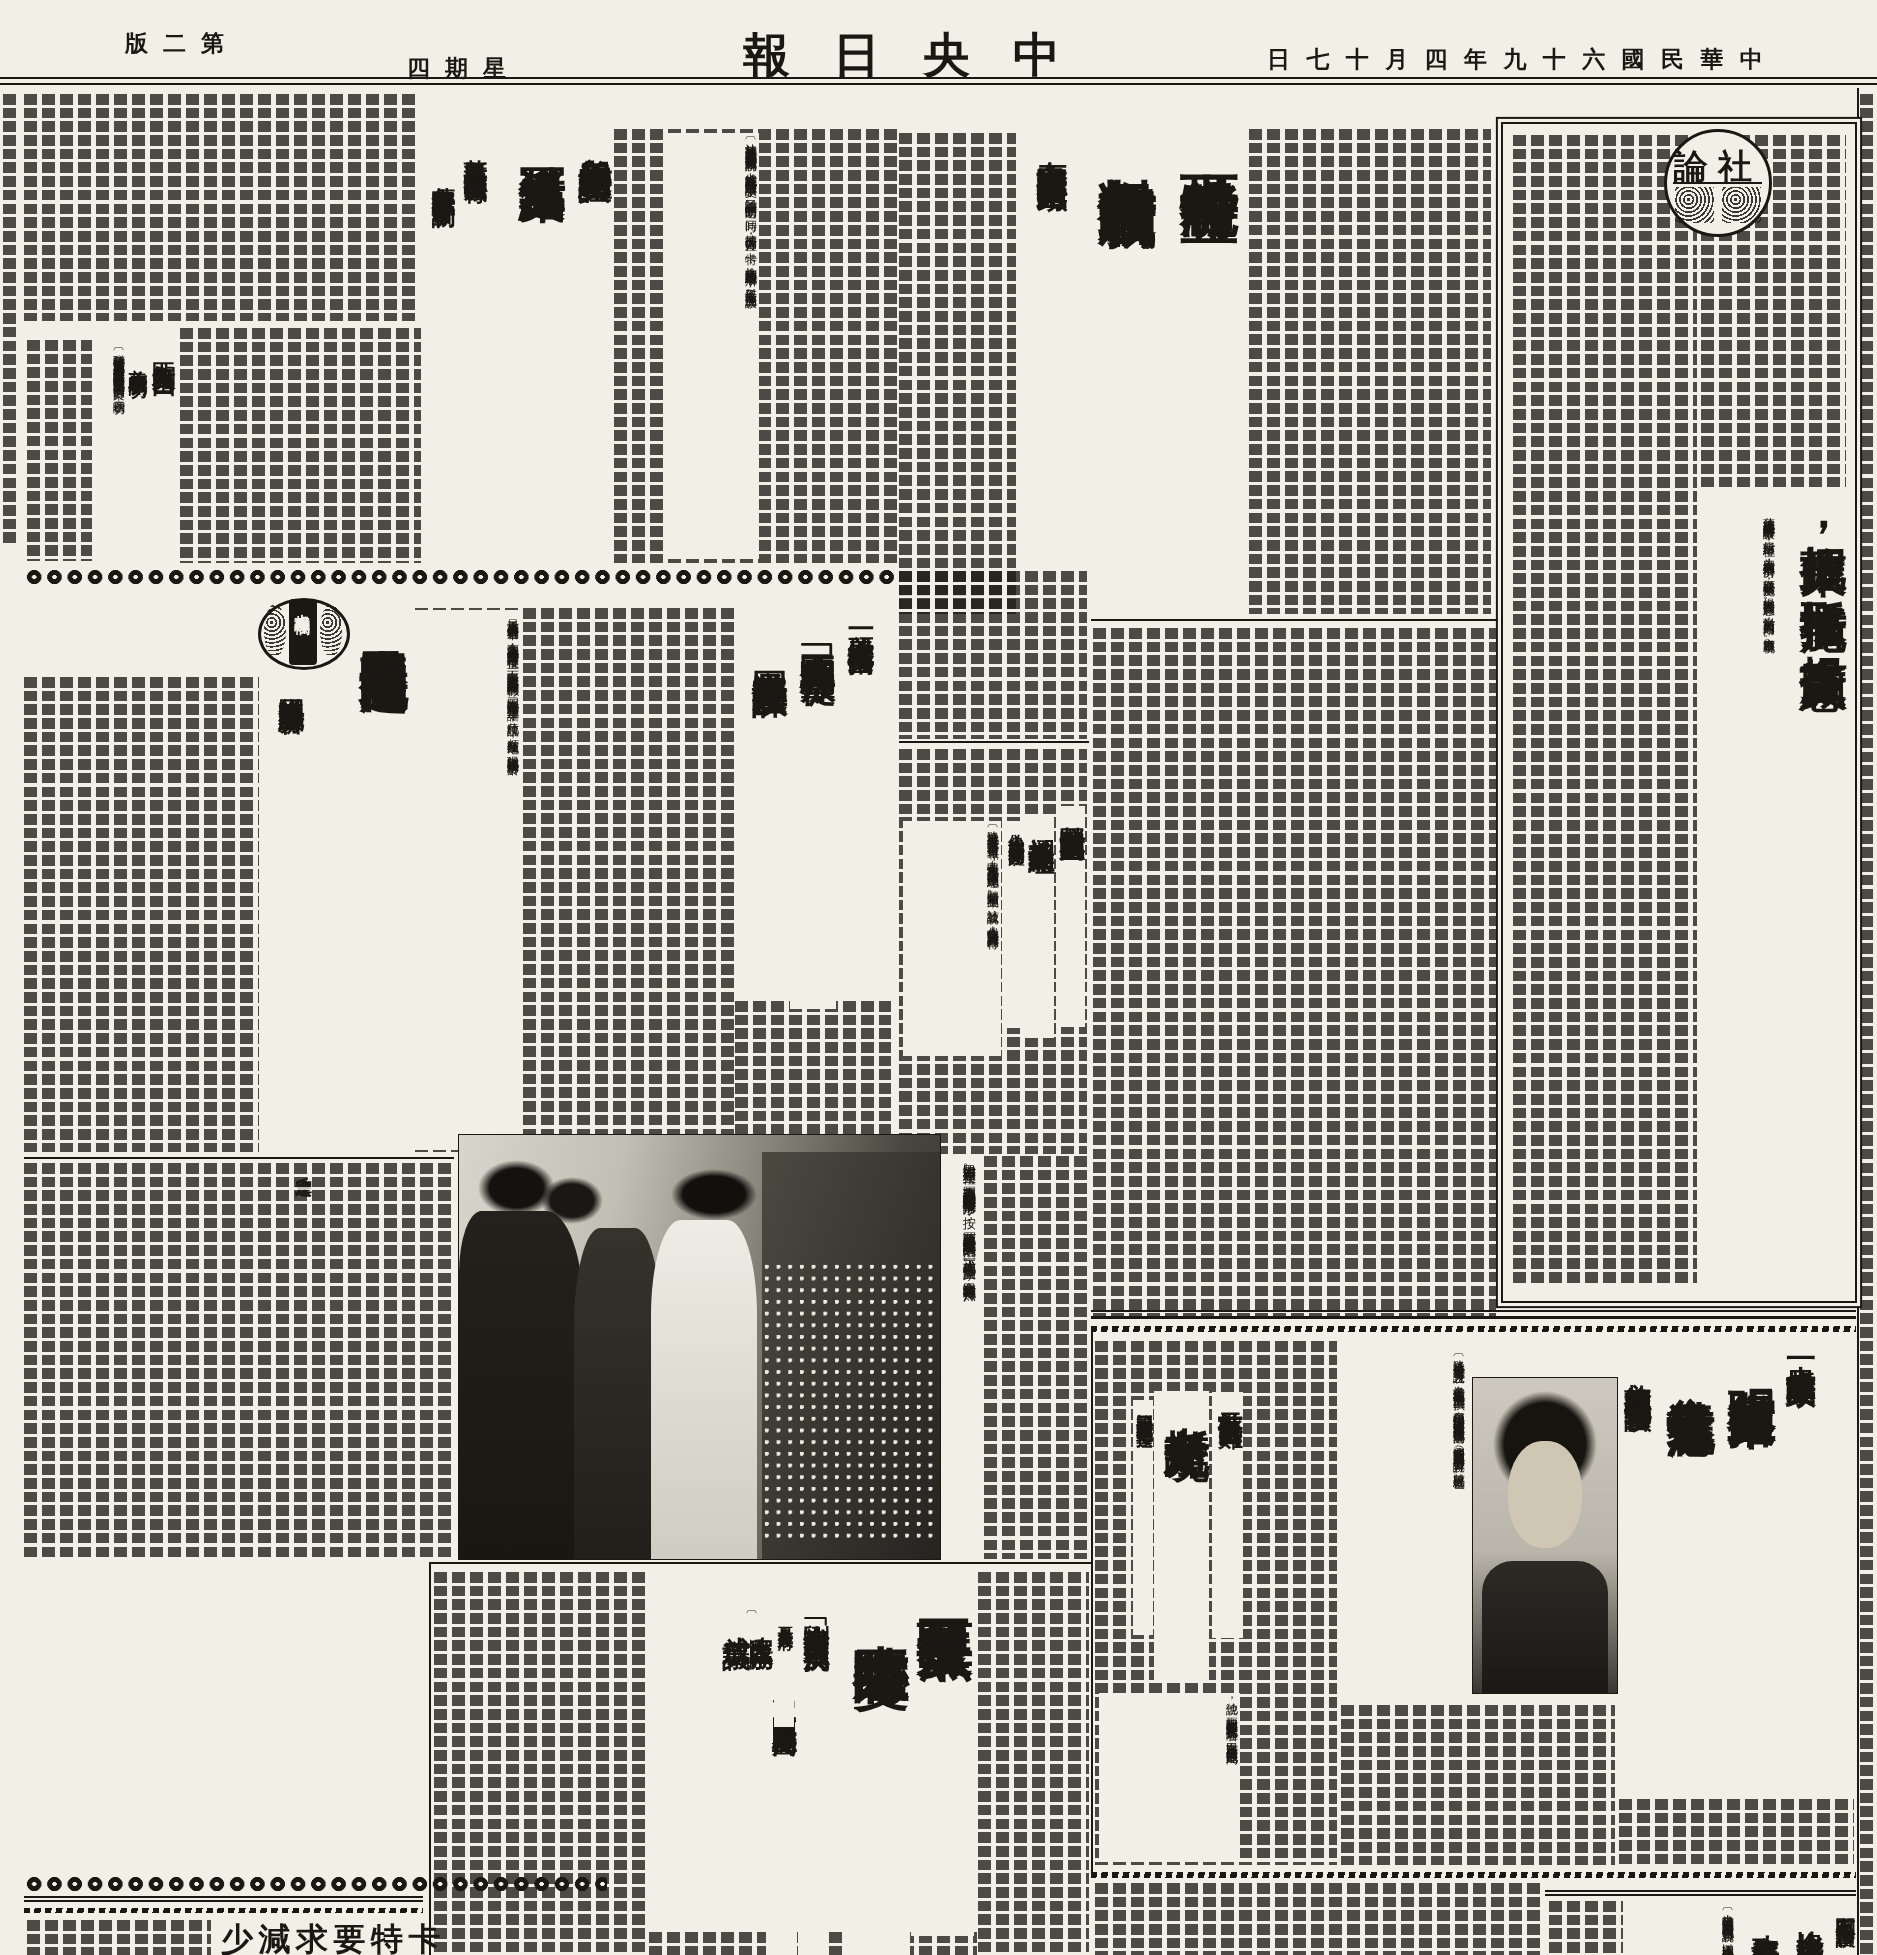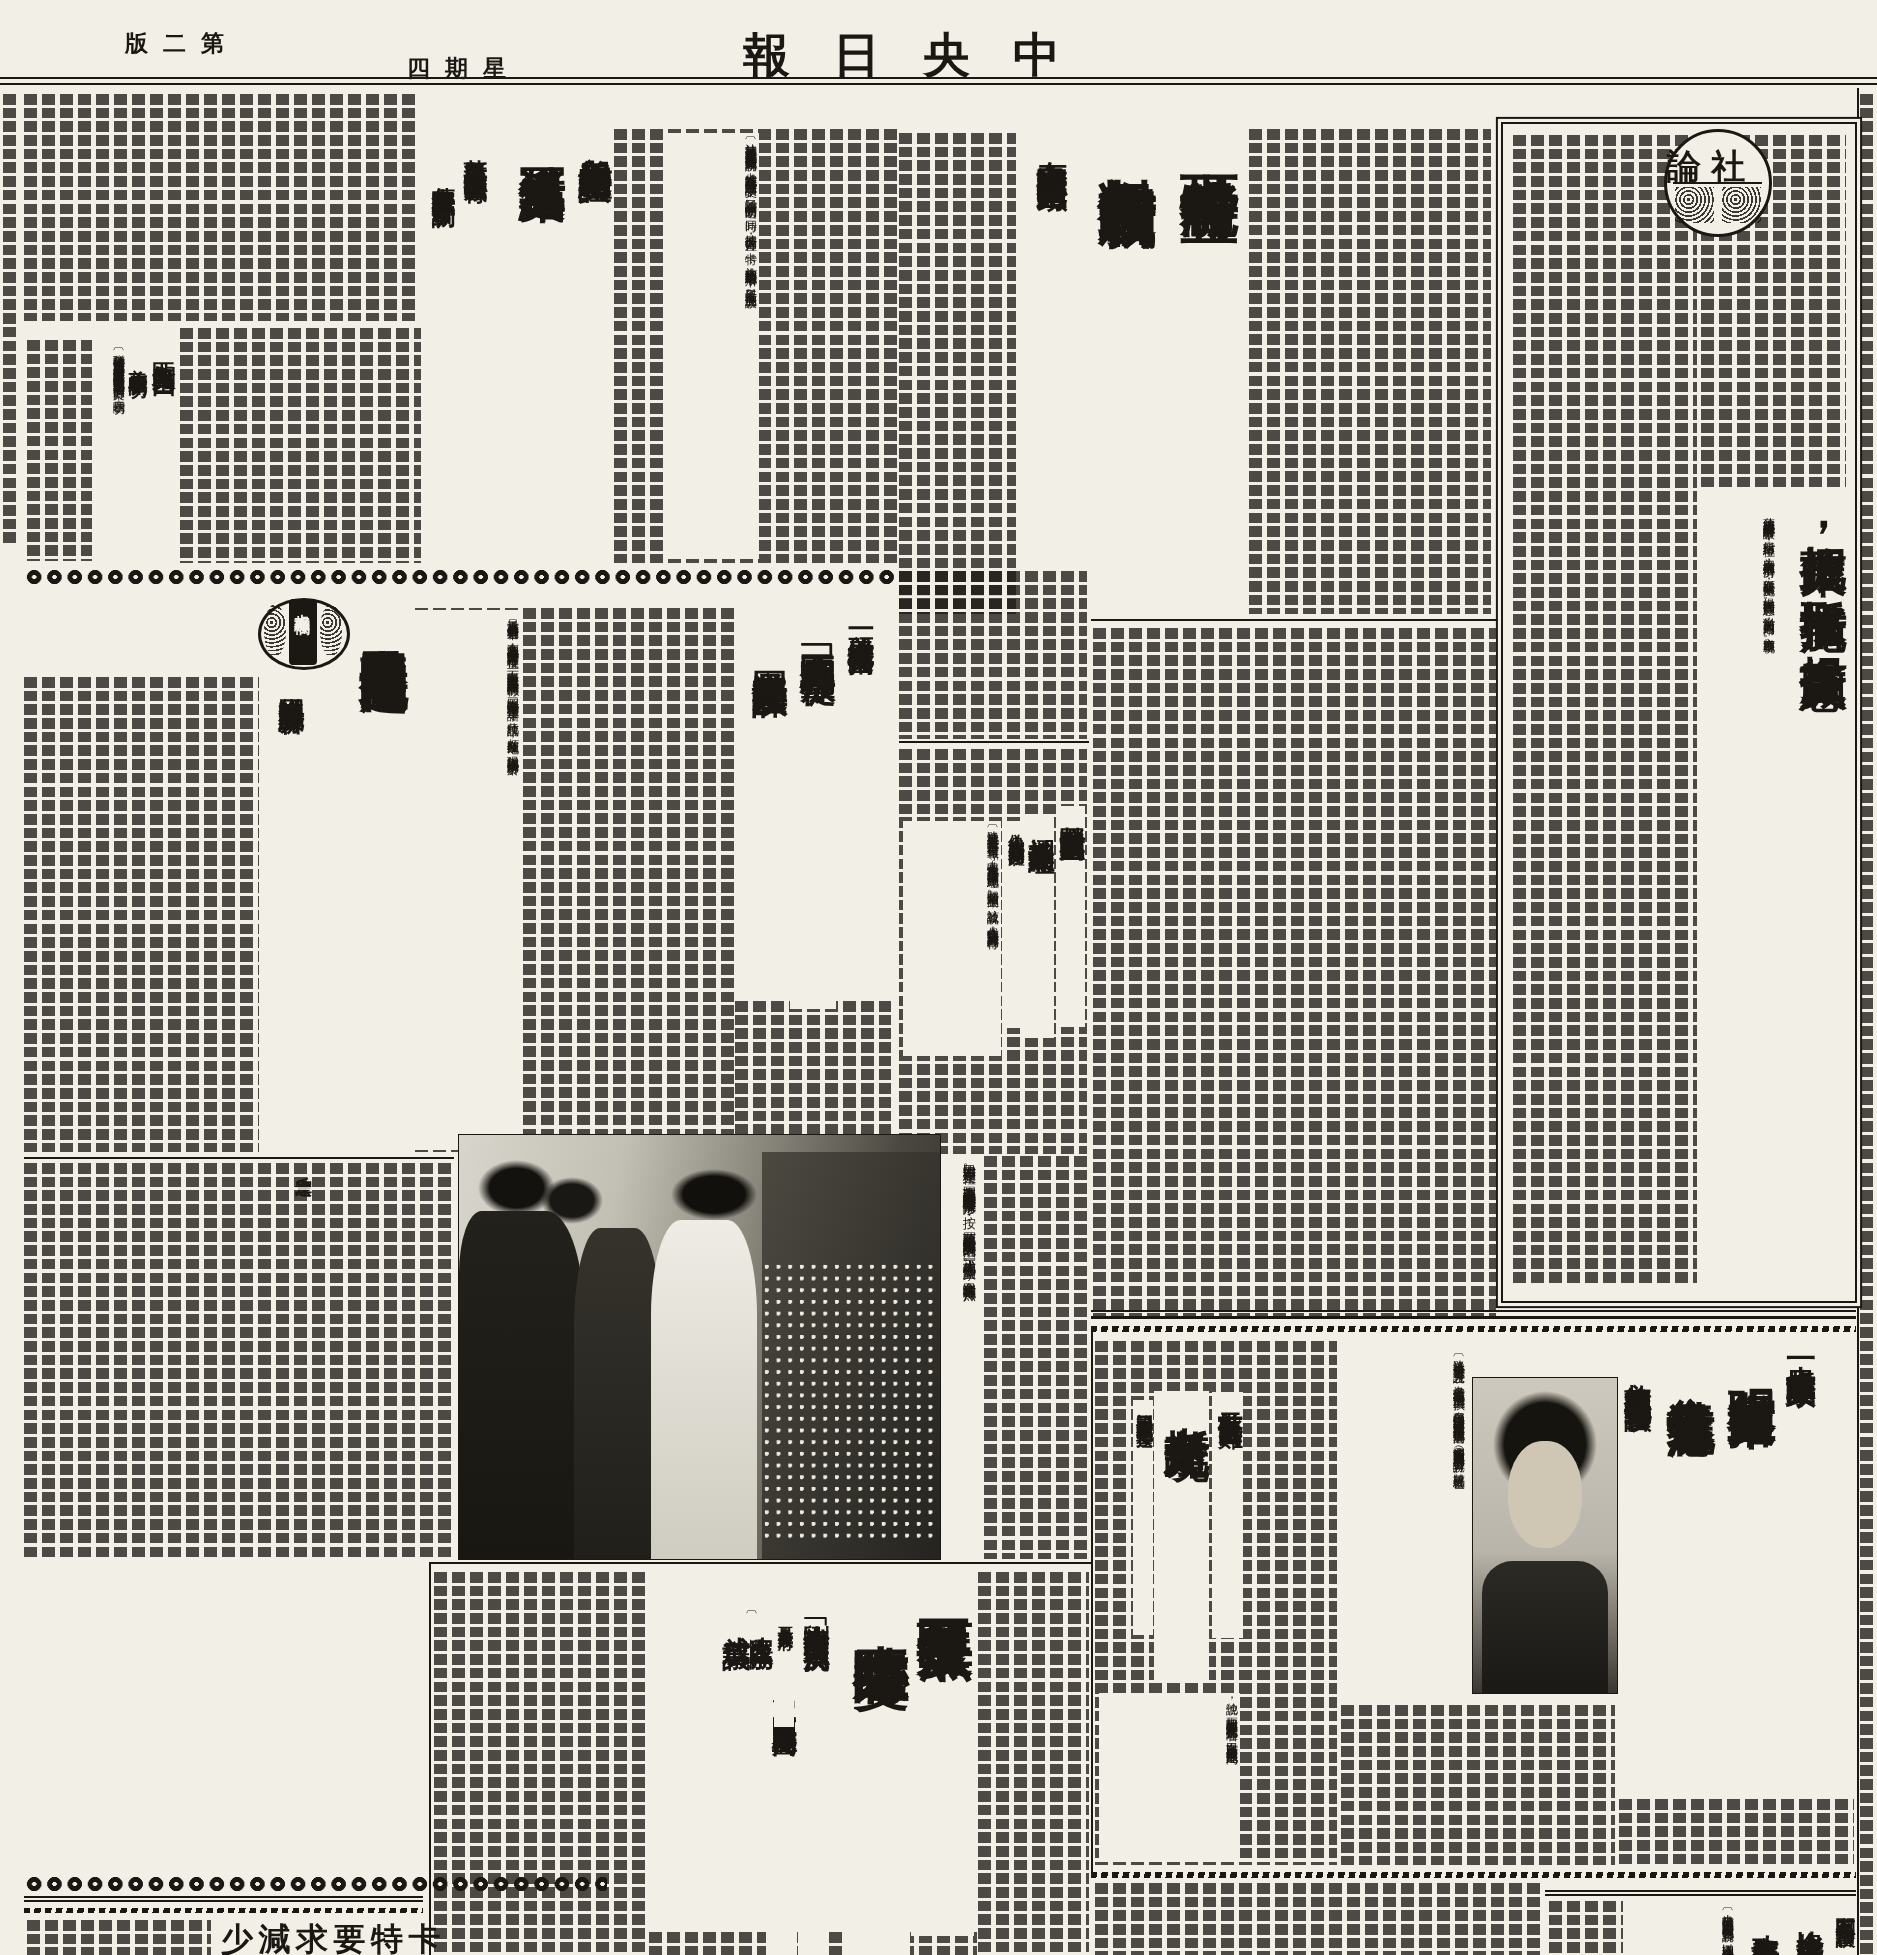--- a/index.html
+++ b/index.html
@@ -6,21 +6,21 @@
   html,body{margin:0;padding:0;background:#6f6d68;}
   #page{position:relative;width:1877px;height:2593px;background:var(--paper);
         font-family:"Liberation Serif",serif;color:var(--ink);overflow:hidden;}
   .abs{position:absolute;}
   
   .vh{writing-mode:vertical-rl;text-orientation:upright;font-weight:700;line-height:1;
       letter-spacing:1.6px;background:var(--paper);}
   .vt{writing-mode:vertical-rl;text-orientation:upright;line-height:17px;font-size:12px;
       letter-spacing:0.8px;overflow:hidden;background:var(--paper);}
   .hh{font-weight:700;white-space:nowrap;}
-  .ctr{text-align:left;}
+  .ctr{text-align:center;}
   
   .tx{background:
       repeating-linear-gradient(to bottom, rgba(242,239,231,0) 0 10.6px, var(--paper) 10.6px 13.7px),
       repeating-linear-gradient(to right, #201d18 0 13px, rgba(0,0,0,0) 13px 18px);
       opacity:.78;}
   .rule{background:var(--ink);}
   .drule{border-top:2.7px solid var(--ink);border-bottom:2px solid var(--ink);height:2.3px;background:transparent;}
   .wavy{background:repeating-linear-gradient(100deg,var(--ink) 0 6.3px,rgba(0,0,0,0) 6.3px 10.6px);}
   .flowers{background:
       radial-gradient(circle 2.3px at 10.2px 10.2px, var(--paper) 0 2px, rgba(0,0,0,0) 2.3px),
@@ -33,20 +33,21 @@
   .garland{background:radial-gradient(circle 2.3px at 4.7px 4.7px,#ece9de 0 2px,rgba(0,0,0,0) 2.3px);background-size:11.7px 11.7px;}
 </style>
 </head>
 <body>
 
 <div id="page">
 
   <div class="abs hh" style="left:125px;top:28px;font-size:23px;letter-spacing:15px;">版二第</div>
   <div class="abs hh" style="left:407px;top:30px;font-size:23px;letter-spacing:15px;margin-top:23px;">四期星</div>
   <div class="abs hh" style="left:743px;top:23.5px;font-size:47px;letter-spacing:43px;">報日央中</div>
+  <div class="abs hh" style="left:1267px;top:44px;font-size:23px;letter-spacing:16.4px;">日七十月四年九十六國民華中</div>
   <div class="abs rule" style="left:0;top:77px;width:1877px;height:2.3px;"></div>
   <div class="abs rule" style="left:0;top:83px;width:1877px;height:2.3px;"></div>
   <div class="abs rule" style="left:1857px;top:88px;width:1.6px;height:2000px;"></div>
   <div class="abs tx" style="left:1860px;top:94px;width:15.6px;height:1987px;"></div>
   <div class="abs tx" style="left:3.1px;top:94px;width:17px;height:450px;"></div>
 
   <div class="abs box-dbl" style="left:1501px;top:122px;width:352px;height:1177px;"></div>
   <div class="abs tx" style="left:1513px;top:135px;width:184px;height:1150px;"></div>
   <div class="abs tx" style="left:1701px;top:135px;width:145px;height:352px;"></div>
   <div class="abs seal" style="left:1664px;top:129px;width:102px;height:102px;">

